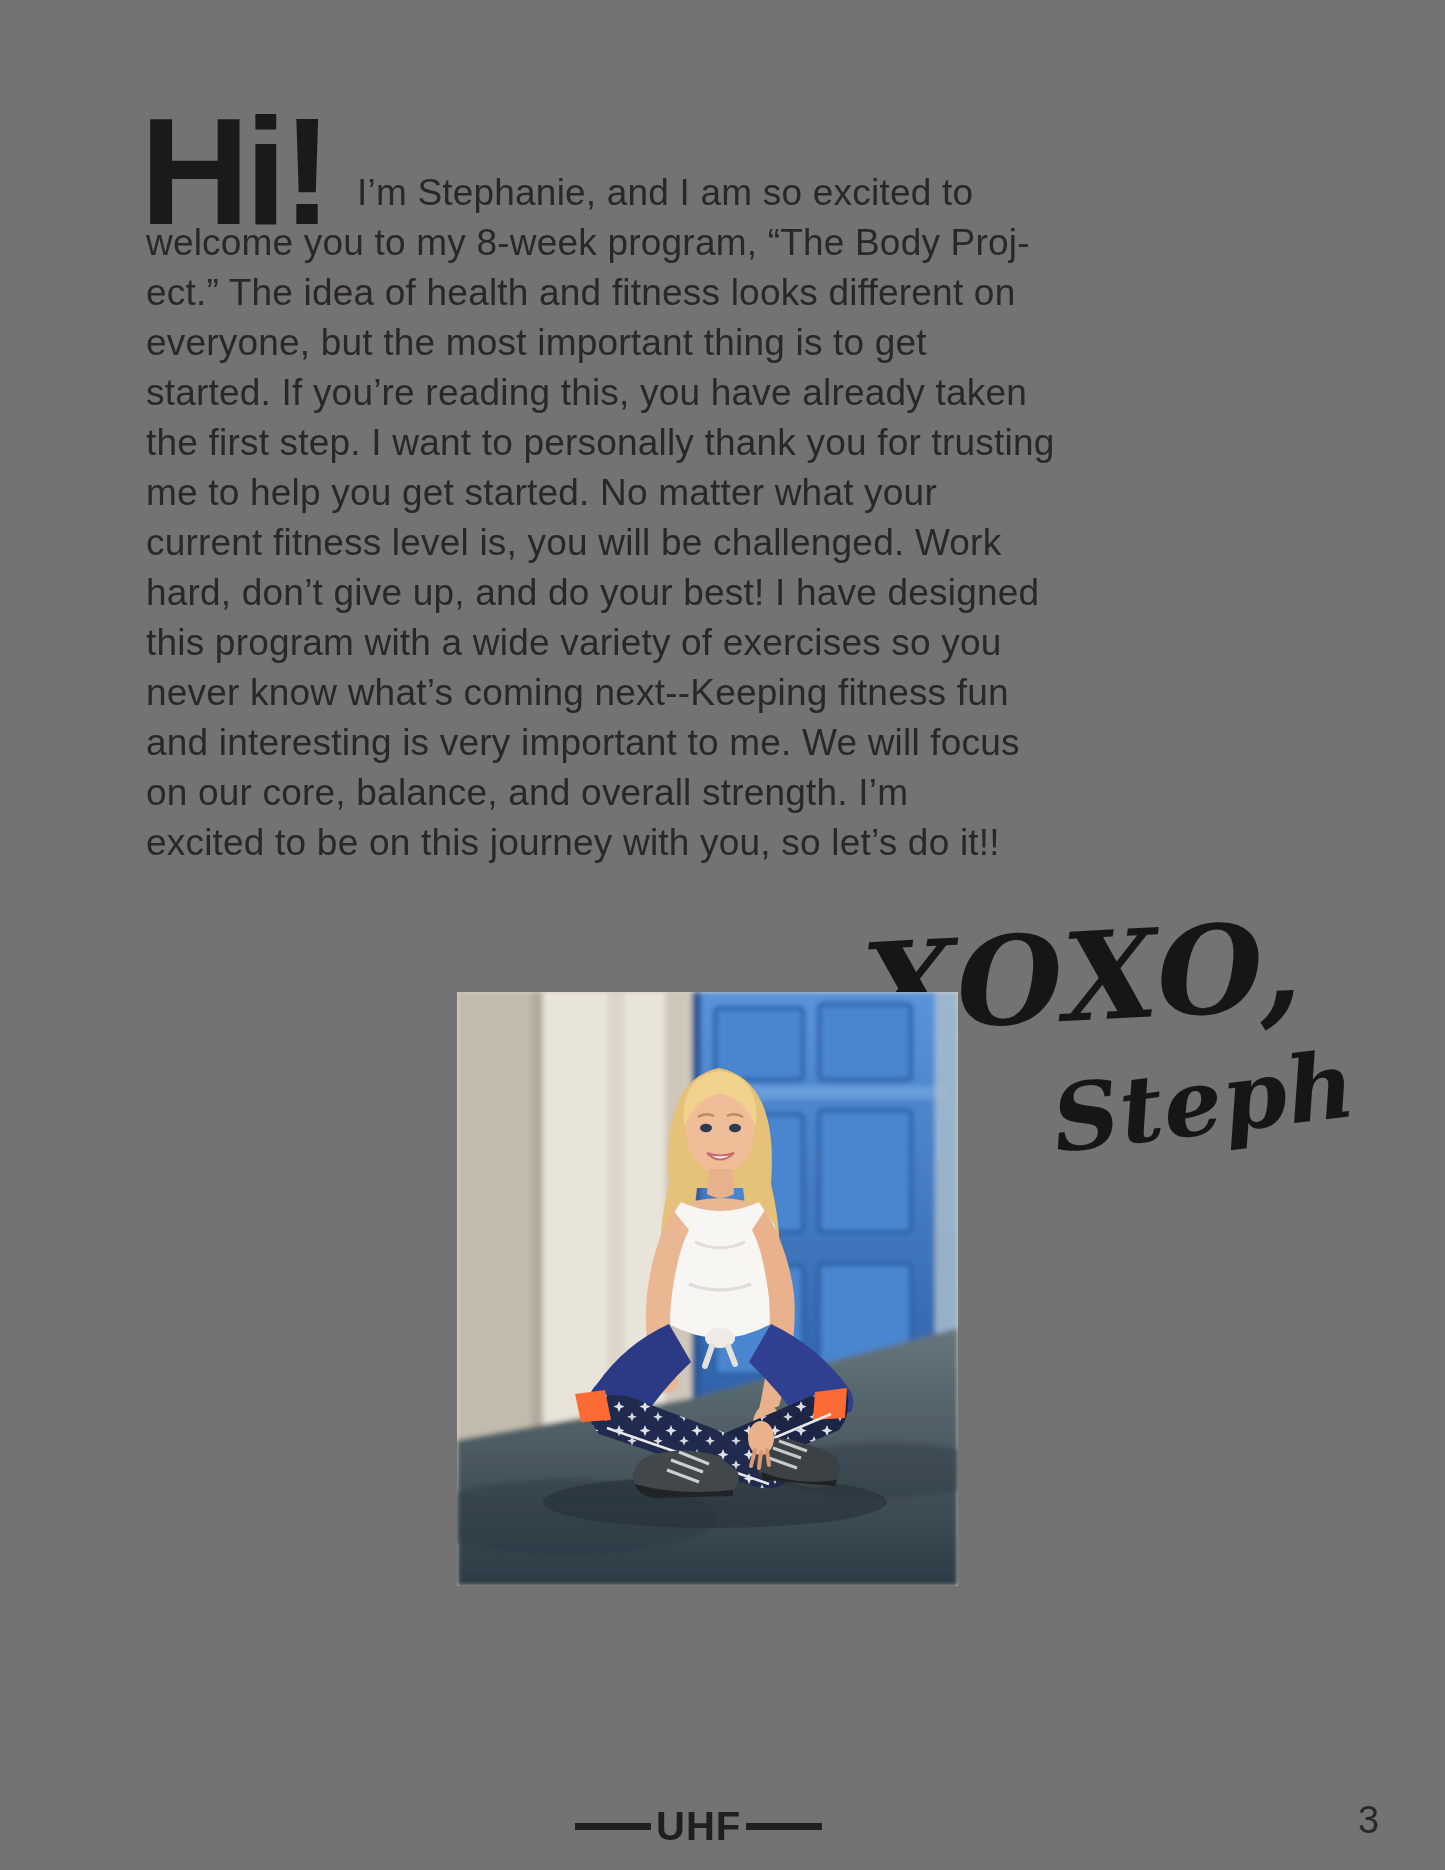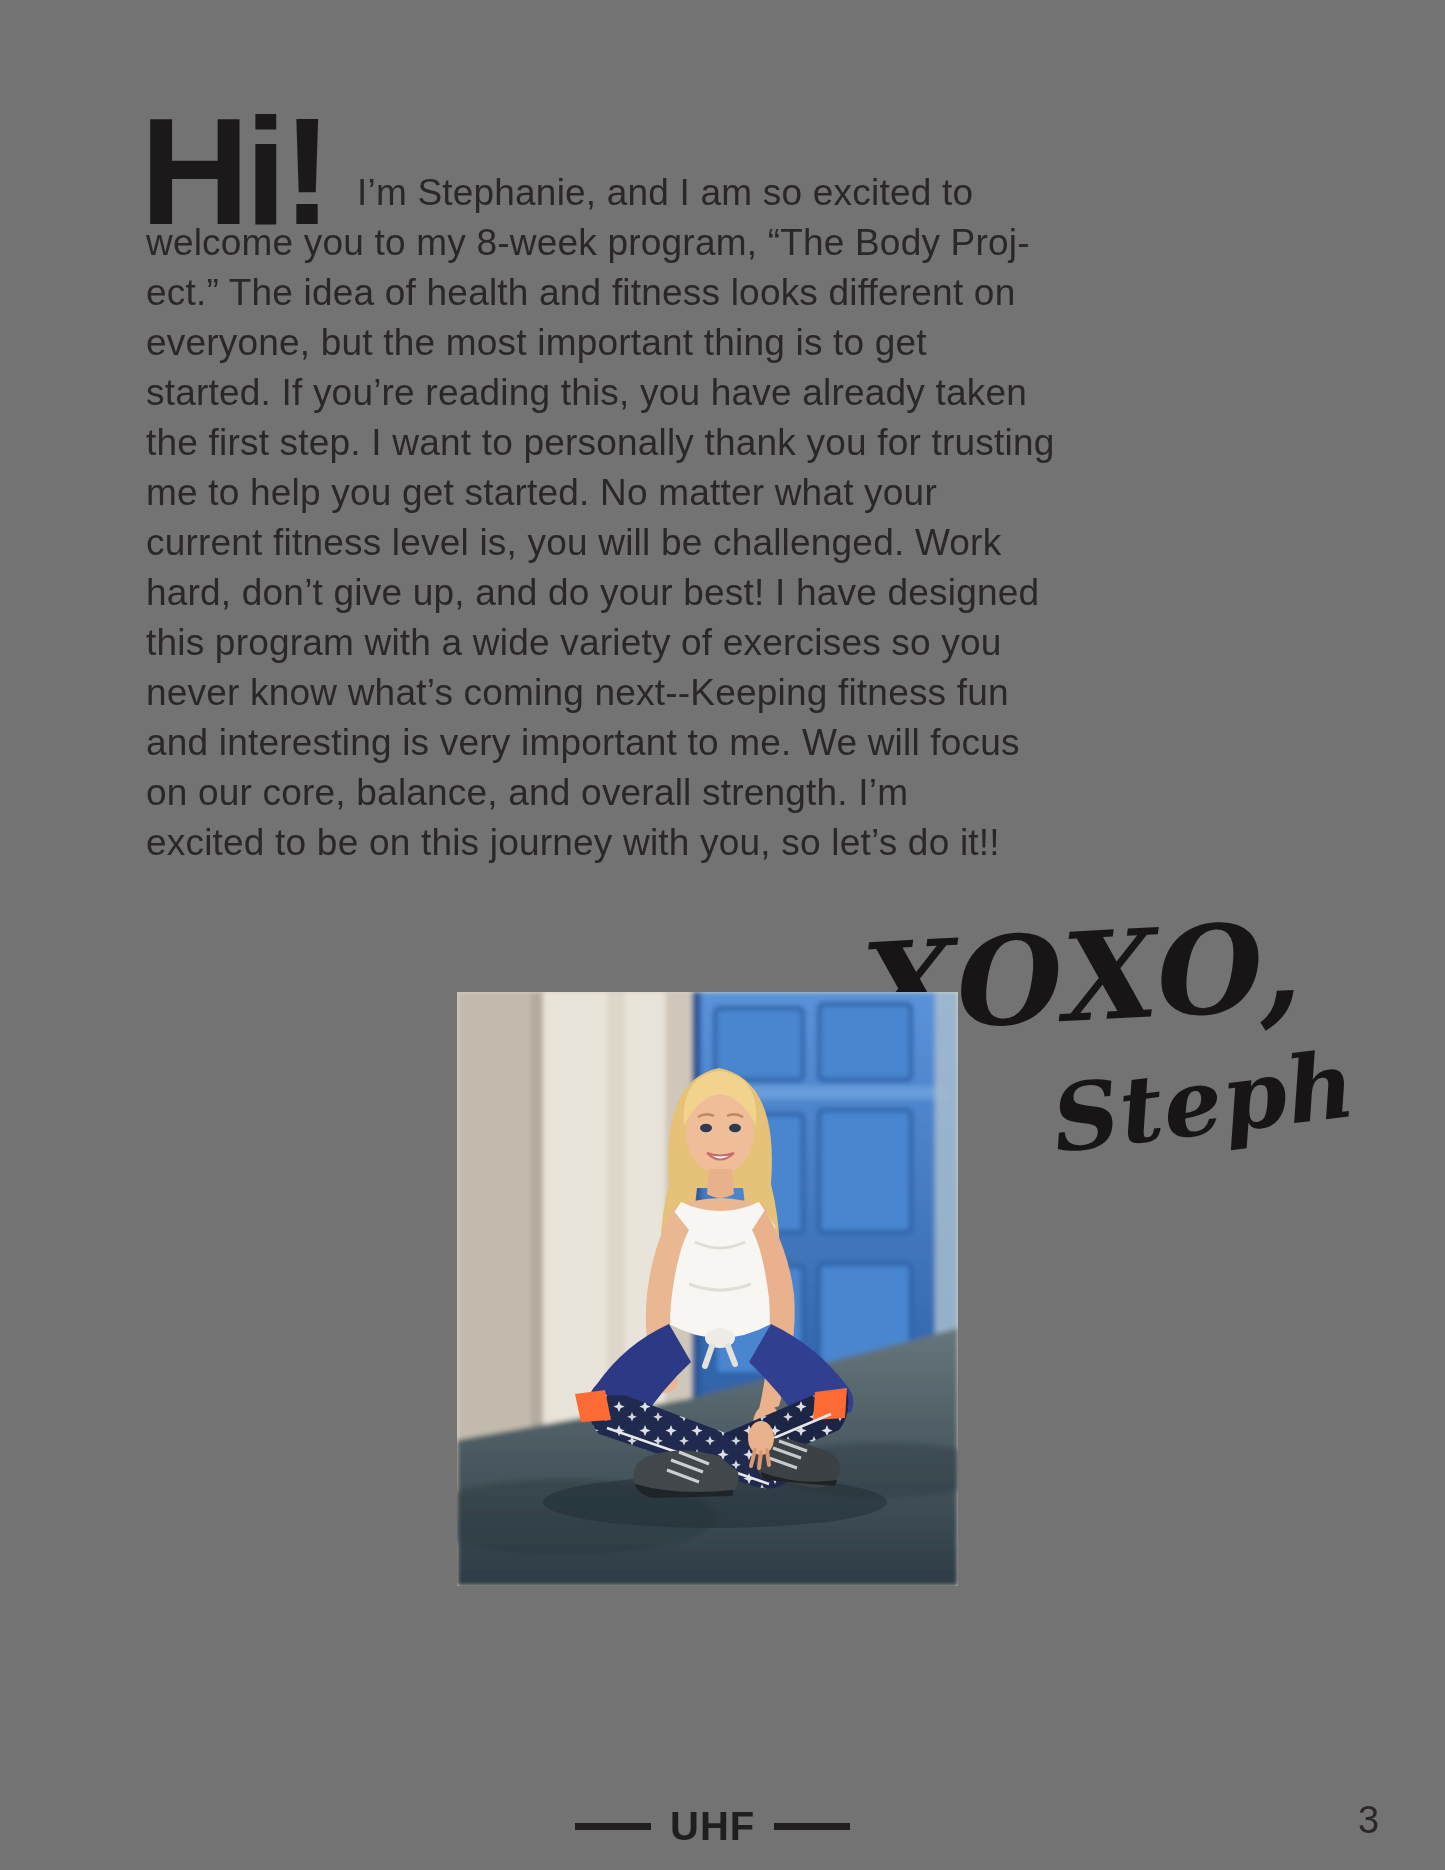--- a/index.html
+++ b/index.html
@@ -56,21 +56,21 @@
     width:501px;height:594px;
     overflow:hidden;
     background:#d6cfc3;
   }
   .photo svg{display:block;}
   .footer-logo{
     position:absolute;
     left:575px;top:1806px;
     display:flex;
     align-items:center;
-    gap:19px;
+    gap:5px;
   }
   .footer-dash{
     width:76px;height:7px;
     background:#211e1f;
   }
   .footer-brand{
     font-size:40px;
     font-weight:bold;
     letter-spacing:1px;
     color:#211e1f;

